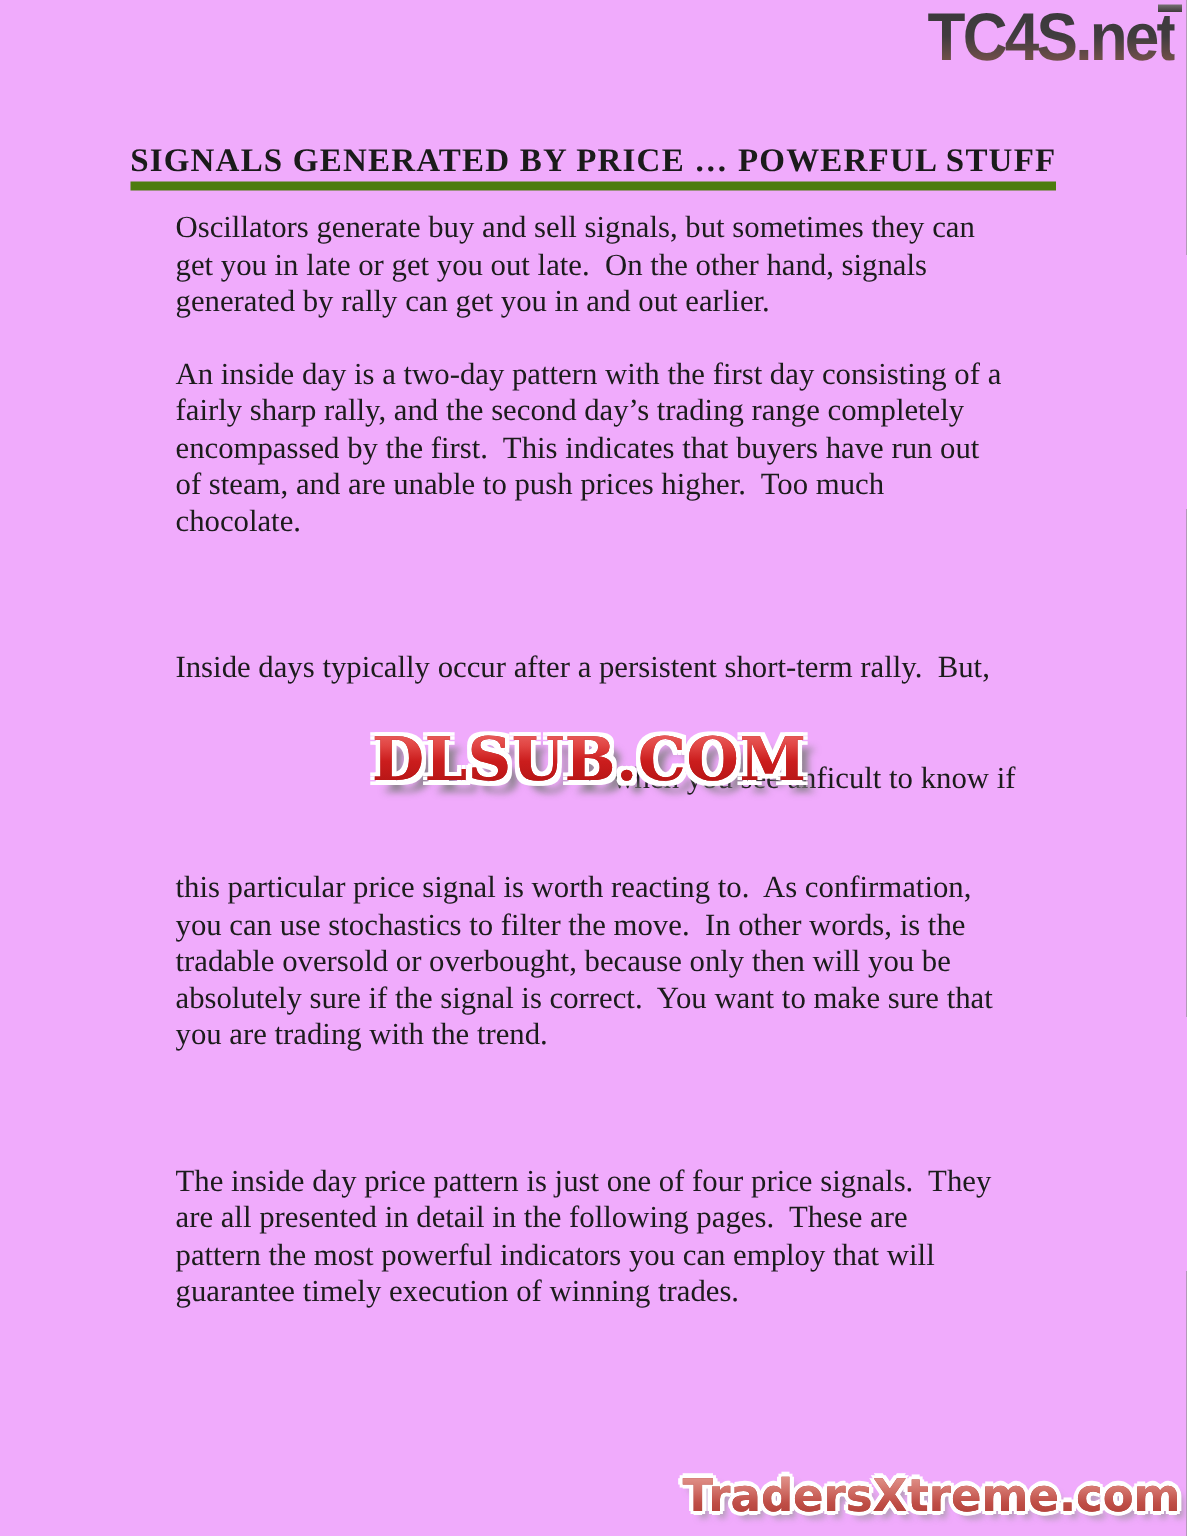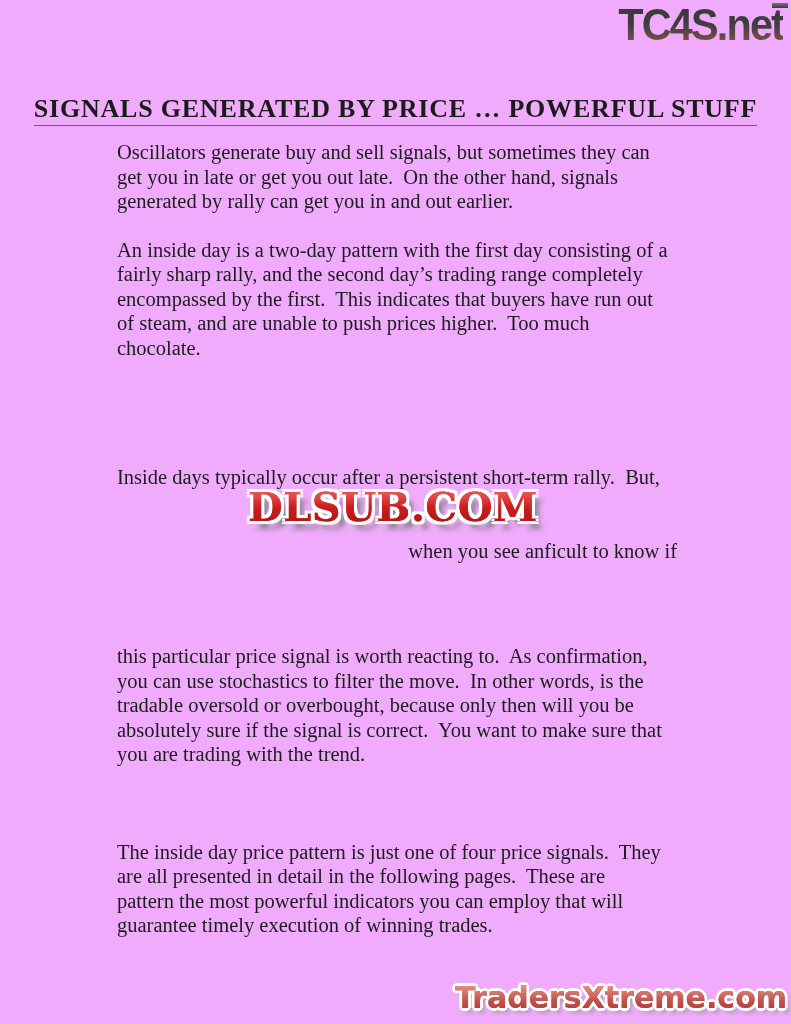--- a/index.html
+++ b/index.html
@@ -19,31 +19,31 @@
     transform:scaleX(0.92); transform-origin:100% 0;
   }
   .corner-mark {
     position:absolute; top:3px; right:3px; width:16px; height:5px;
     background:linear-gradient(180deg,#757071 0%,#403a3b 100%);
   }
 
   
   .title-wrap { position:absolute; top:94px; left:0; width:100%; text-align:center; }
   .title-text {
-    display:inline-block; font-size:26px; font-weight:bold; letter-spacing:0.8px;
-    border-bottom:1px solid #4d7c0f; padding-bottom:1px; color:#1b1b1b;
+    display:inline-block; font-size:22px; font-weight:bold; letter-spacing:0.8px;
+    border-bottom:6px solid #4d7c0f; padding-bottom:1px; color:#1b1b1b;
   }
 
   
   .doc-body {
     position:absolute; left:117px; top:140px; width:660px;
     font-size:20.5px; line-height:24.5px;
   }
   .doc-body .para { margin:0 0 24px 0; white-space:pre; }
-  .block { display:block; white-space:pre;margin-top:32px; }
+  .block { display:block; white-space:pre; }
   .split-line { display:flex; justify-content:flex-end; width:560px; }
   .split-line span { white-space:pre; }
 
   
   .watermark { position:absolute; left:248px; top:483px; width:310px; height:62px;text-align:center; }
   .wm-layer {
     position:absolute; left:0; top:0; white-space:nowrap;
     font-family:"DejaVu Serif", serif; font-weight:bold; font-size:40px; letter-spacing:0.5px;
   }
   .wm-base {

